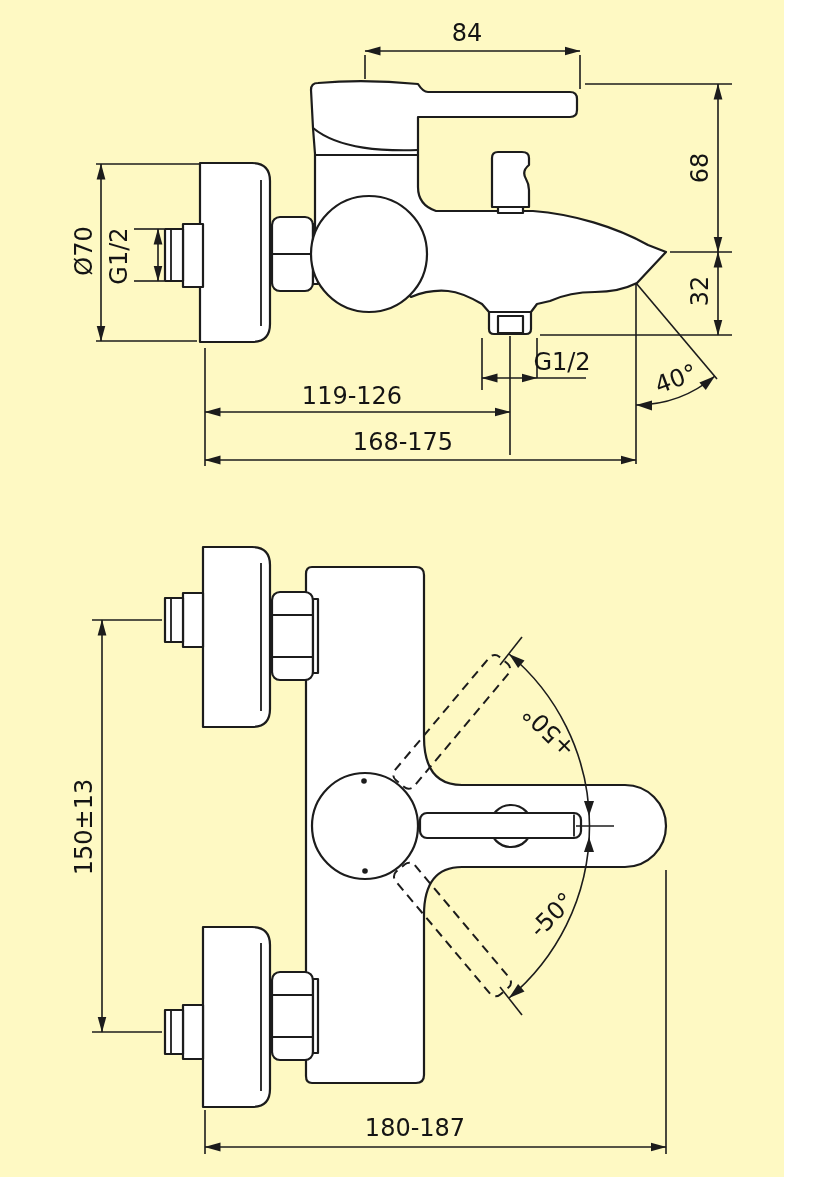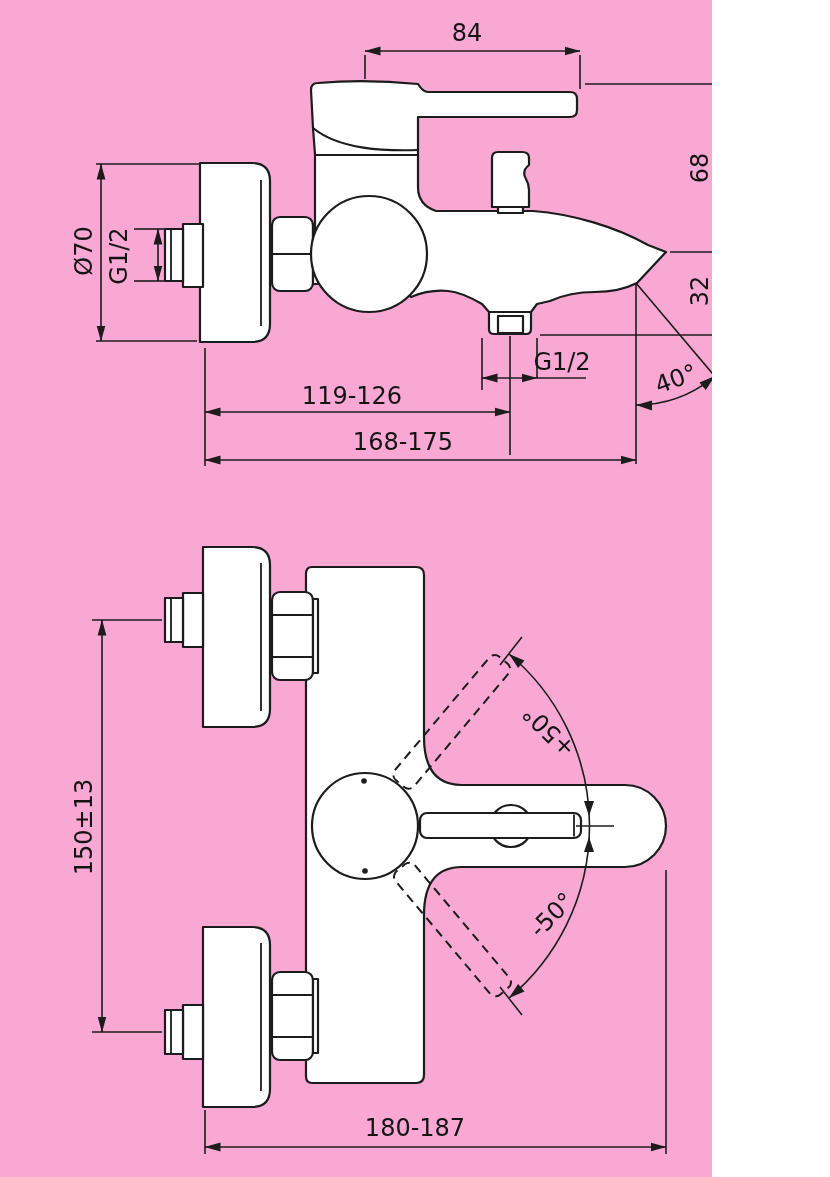--- a/index.html
+++ b/index.html
@@ -1,17 +1,17 @@
 <!DOCTYPE html>
 <html><head>
 <meta charset="utf-8">
 <style>
   html,body{margin:0;padding:0;background:#ffffff;}
-  .canvas{position:relative;width:664px;height:1177px;background:#f9a8d4;overflow:hidden;
-          font-family:"DejaVu Sans","Liberation Sans",sans-serif;padding-left:48px;}
+  .canvas{position:relative;width:784px;height:1177px;background:#fef9c3;overflow:hidden;
+          font-family:"DejaVu Sans","Liberation Sans",sans-serif;}
   svg{position:absolute;left:0;top:0;}
   .ol{fill:#ffffff;stroke:#1c1c1c;stroke-width:2.2;stroke-linejoin:round;stroke-linecap:round;}
   .ln{fill:none;stroke:#1c1c1c;stroke-width:2.2;stroke-linejoin:round;stroke-linecap:round;}
   .thin{fill:none;stroke:#1c1c1c;stroke-width:1.8;}
   .dl{fill:none;stroke:#1c1c1c;stroke-width:1.6;}
   .ar{fill:#1c1c1c;stroke:none;}
   .dsh{fill:none;stroke:#1c1c1c;stroke-width:2;stroke-dasharray:9 6;stroke-linejoin:round;}
   text{font-size:24px;fill:#141414;}
   .dimtxt{text-anchor:middle;dominant-baseline:central;}
 </style>

